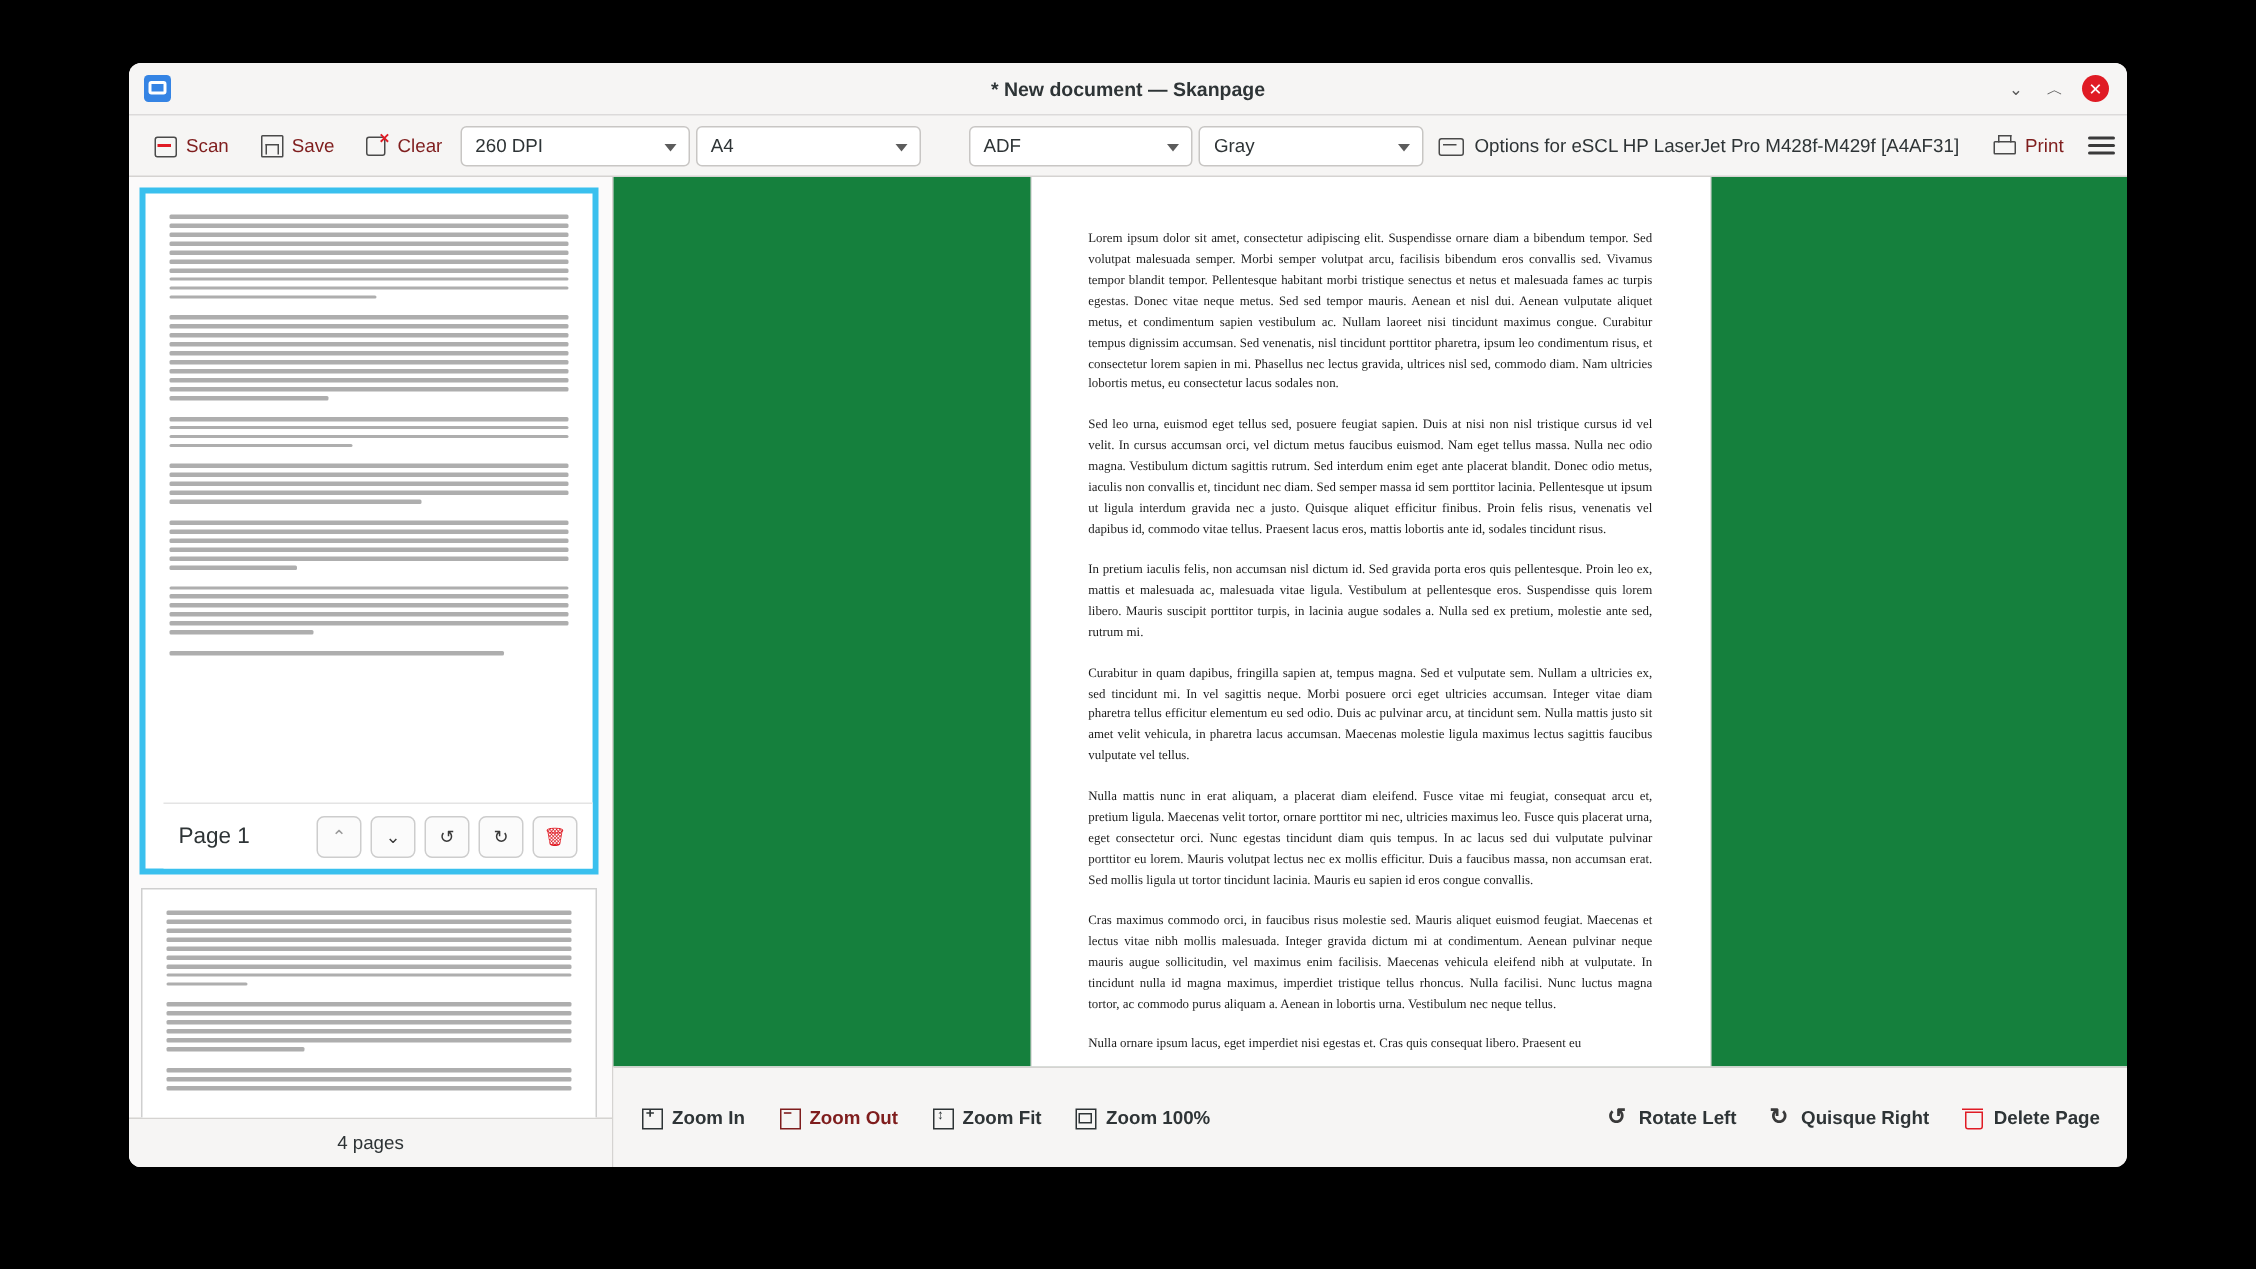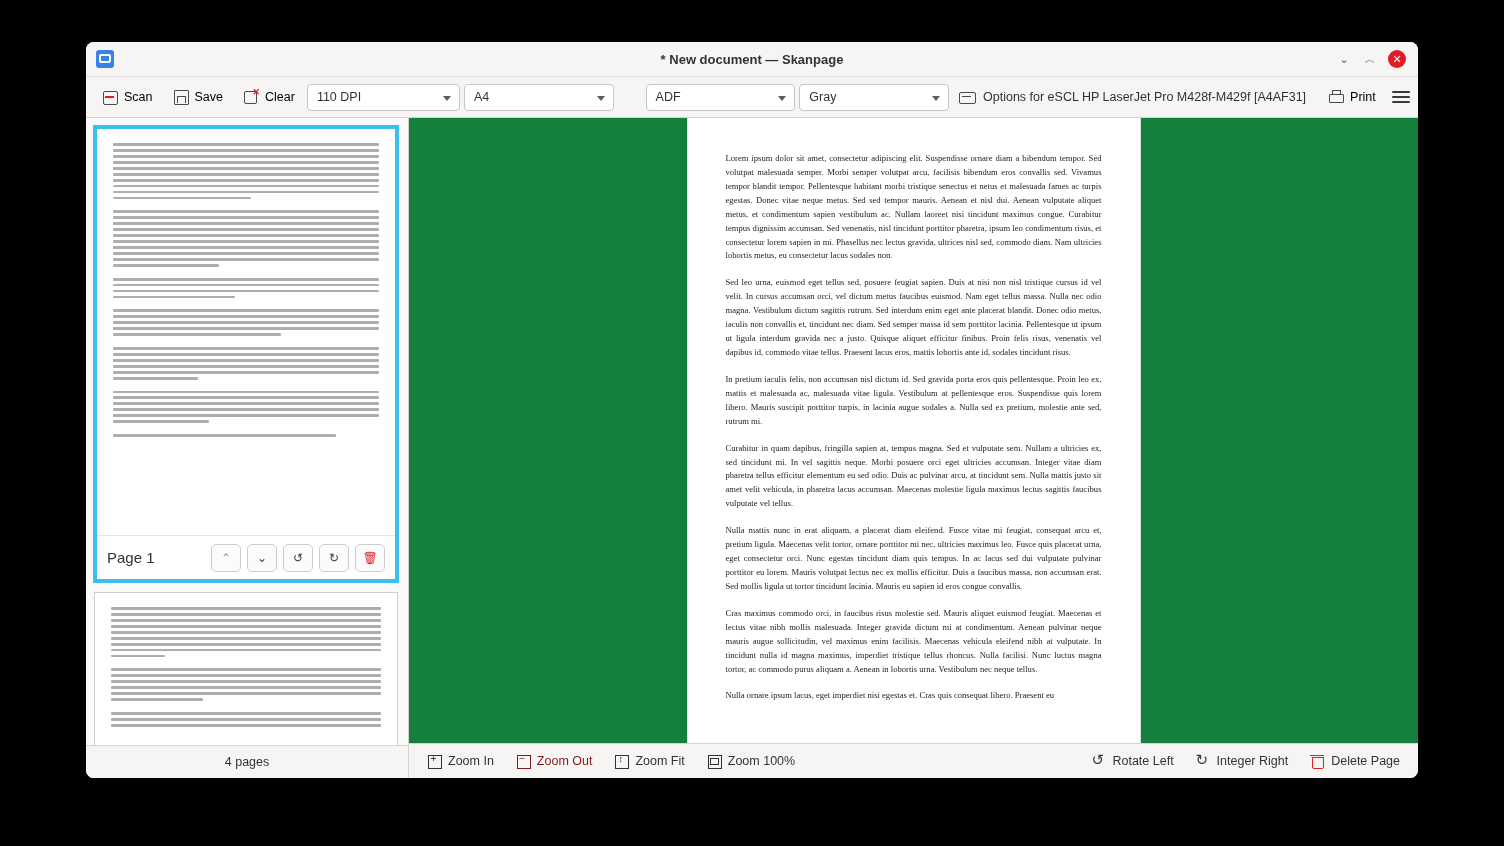--- a/index.html
+++ b/index.html
@@ -97,21 +97,21 @@
     gap: 4px;
     padding: 0 8px;
     flex: none;
   }
   .tb-btn {
     display: flex;
     align-items: center;
     gap: 6px;
     padding: 4px 8px;
     font-size: 12.5px;
-    color: #000000;
+    color: #7f1d1d;
     border-radius: 4px;
     cursor: pointer;
     white-space: nowrap;
   }
   .tb-icon { width: 16px; height: 16px; display:inline-block; position: relative; }
 
   .ic-scan::before {
     content:"";
     position:absolute; left:1px; top:2px; width:13px; height:12px;
     border:1.6px solid #4a4a4a; border-radius:2px;
@@ -244,21 +244,21 @@
     height: 2.6px;
     background: #8f8f8f;
     opacity: .72;
     margin-bottom: 3.4px;
     border-radius: 1px;
   }
   .para { margin-bottom: 11px; }
 
   .thumb-footer {
     position: absolute;
-    left: 0; right: 0; bottom: 0;
+    left: 12px; right: 0; bottom: 0;
     height: 44px;
     background: #ffffff;
     border-top: 1px solid #e4e4e4;
     display: flex;
     align-items: center;
     padding: 0 10px;
     box-sizing: border-box;
   }
   .page-label {
     font-size: 15px;
@@ -324,23 +324,24 @@
     font-family: "Liberation Serif", serif;
   }
   .page p { margin: 0 0 13px 0; }
 
   .statusbar {
     height: 34px;
     background: #f6f5f4;
     border-top: 1px solid #d5d3d1;
     display: flex;
     align-items: center;
-    padding: 0 10px;
+    padding: 16px 10px;
     gap: 6px;
     flex: none;
+    font-weight: bold;
   }
   .sb-btn {
     display: flex;
     align-items: center;
     gap: 6px;
     font-size: 12.5px;
     color: #2e3436;
     padding: 4px 8px;
     border-radius: 4px;
     cursor: pointer;
@@ -399,21 +400,21 @@
     <div class="tb-btn">
       <span class="tb-icon ic-save"></span>
       <span>Save</span>
     </div>
     <div class="tb-btn">
       <span class="tb-icon ic-clear"></span>
       <span>Clear</span>
     </div>
 
     <div class="select sel-dpi">
-      <span>110 DPI</span>
+      <span>260 DPI</span>
     </div>
     <div class="select sel-paper">
       <span>A4</span>
     </div>
     <div class="select sel-source">
       <span>ADF</span>
     </div>
     <div class="select sel-mode">
       <span>Gray</span>
     </div>
@@ -577,21 +578,21 @@
         </div>
 
         <div class="spacer"></div>
 
         <div class="sb-btn">
           <span class="sb-icon ic-rotl"></span>
           <span>Rotate Left</span>
         </div>
         <div class="sb-btn">
           <span class="sb-icon ic-rotr"></span>
-          <span>Integer Right</span>
+          <span>Quisque Right</span>
         </div>
         <div class="sb-btn">
           <span class="sb-icon ic-trash"></span>
           <span>Delete Page</span>
         </div>
       </div>
     </div>
 
   </div>
 </div>

